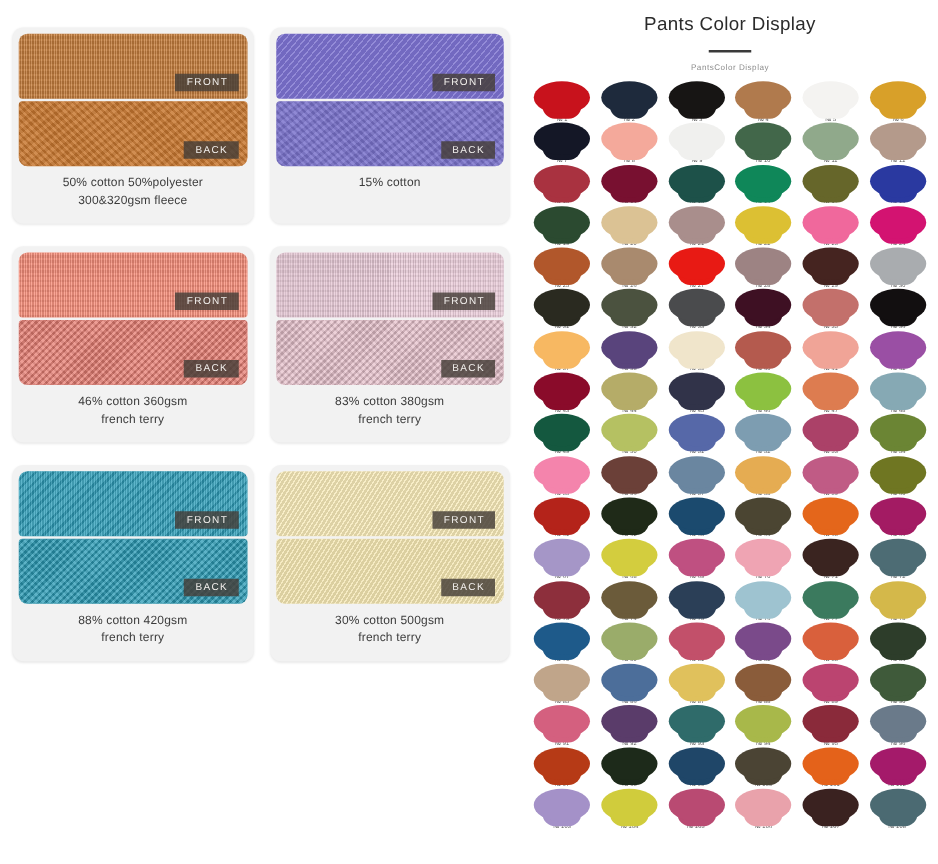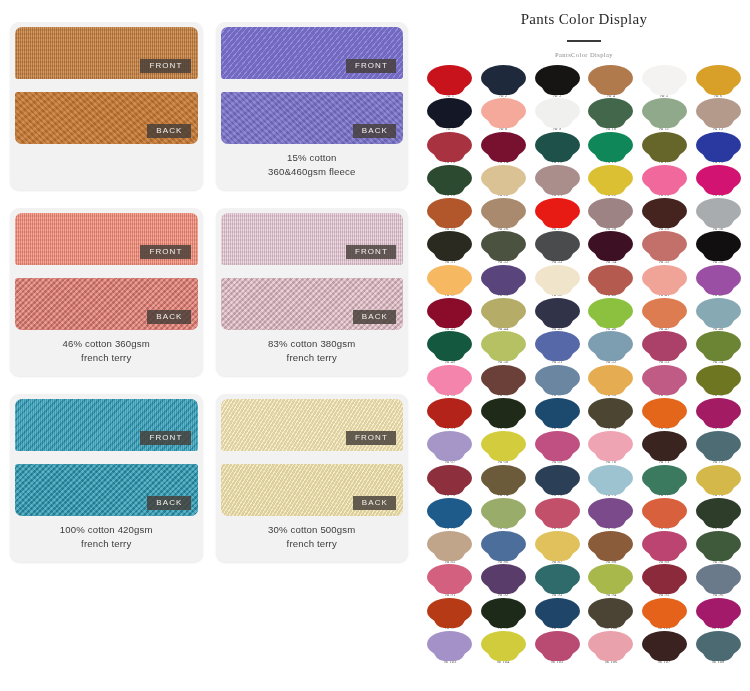--- a/index.html
+++ b/index.html
@@ -30,21 +30,21 @@
     box-shadow: 0 1px 2px rgba(0,0,0,0.09);
   }
   .swatch-pair { display: block; }
   .tex {
     position: relative;
     height: 52px;
     border-radius: 7px;
     overflow: hidden;
   }
   .tex.top { border-radius: 7px 7px 3px 3px; }
-  .tex.bot { border-radius: 3px 3px 7px 7px; margin-top: 13px; }
+  .tex.bot { border-radius: 3px 3px 7px 7px; margin-top: 2px; }
   .tex-inner { position: absolute; inset: 0; }
   .tag {
     position: absolute; right: 7px; bottom: 6px;
     background: rgba(70,62,56,0.82);
     color: #f2efec;
     font-size: 8px;
     letter-spacing: 1.1px;
     padding: 3px 8px 3px 9px;
     font-family: "Liberation Sans", sans-serif;
     line-height: 1;
@@ -87,21 +87,20 @@
   .t-flat {
     background-image:
       repeating-linear-gradient(-50deg, rgba(255,255,255,.19) 0 1px, rgba(0,0,0,.07) 1px 4px);
   }
 
   
   #color-panel {
     position: absolute; left: 418px; top: 0;
     width: 332px; height: 542px;
     background: #ffffff;
-    font-family: Liberation Serif, serif;
   }
   #color-header { text-align: center; padding-top: 11px; }
   #color-title {
     font-size: 15px;
     color: #2b2b2b;
     letter-spacing: 0.3px;
     font-weight: 400;
   }
   #title-rule {
     width: 34px; height: 2px;
@@ -165,35 +164,38 @@
           <div class="swatch-pair">
             <div class="tex top" style="background: rgb(201, 129, 63);">
               <div class="tex-inner t-rib"></div>
               <div class="tag">FRONT</div>
             </div>
             <div class="tex bot" style="background: rgb(200, 119, 47);">
               <div class="tex-inner t-fleece"></div>
               <div class="tag">BACK</div>
             </div>
           </div>
+          <div class="caption">
+            <span>50% cotton 50%polyester</span>
+            <span>300&amp;320gsm fleece</span>
+          </div>
         </div>
         <div class="fabric-card">
           <div class="swatch-pair">
             <div class="tex top" style="background: rgb(123, 113, 207);">
               <div class="tex-inner t-flat"></div>
               <div class="tag">FRONT</div>
             </div>
             <div class="tex bot" style="background: rgb(122, 114, 204);">
               <div class="tex-inner t-fleece"></div>
               <div class="tag">BACK</div>
             </div>
           </div>
           <div class="caption">
             <span>15% cotton</span>
-            <span>360&amp;460gsm fleece</span>
           </div>
         </div>
         <div class="fabric-card">
           <div class="swatch-pair">
             <div class="tex top" style="background: rgb(249, 144, 124);">
               <div class="tex-inner t-rib"></div>
               <div class="tag">FRONT</div>
             </div>
             <div class="tex bot" style="background: rgb(232, 127, 116);">
               <div class="tex-inner t-terry"></div>
@@ -226,21 +228,21 @@
             <div class="tex top" style="background: rgb(46, 159, 187);">
               <div class="tex-inner t-loop"></div>
               <div class="tag">FRONT</div>
             </div>
             <div class="tex bot" style="background: rgb(43, 156, 182);">
               <div class="tex-inner t-terry"></div>
               <div class="tag">BACK</div>
             </div>
           </div>
           <div class="caption">
-            <span>100% cotton 420gsm</span>
+            <span>88% cotton 420gsm</span>
             <span>french terry</span>
           </div>
         </div>
         <div class="fabric-card">
           <div class="swatch-pair">
             <div class="tex top" style="background: rgb(246, 233, 184);">
               <div class="tex-inner t-twill"></div>
               <div class="tag">FRONT</div>
             </div>
             <div class="tex bot" style="background: rgb(244, 230, 178);">

